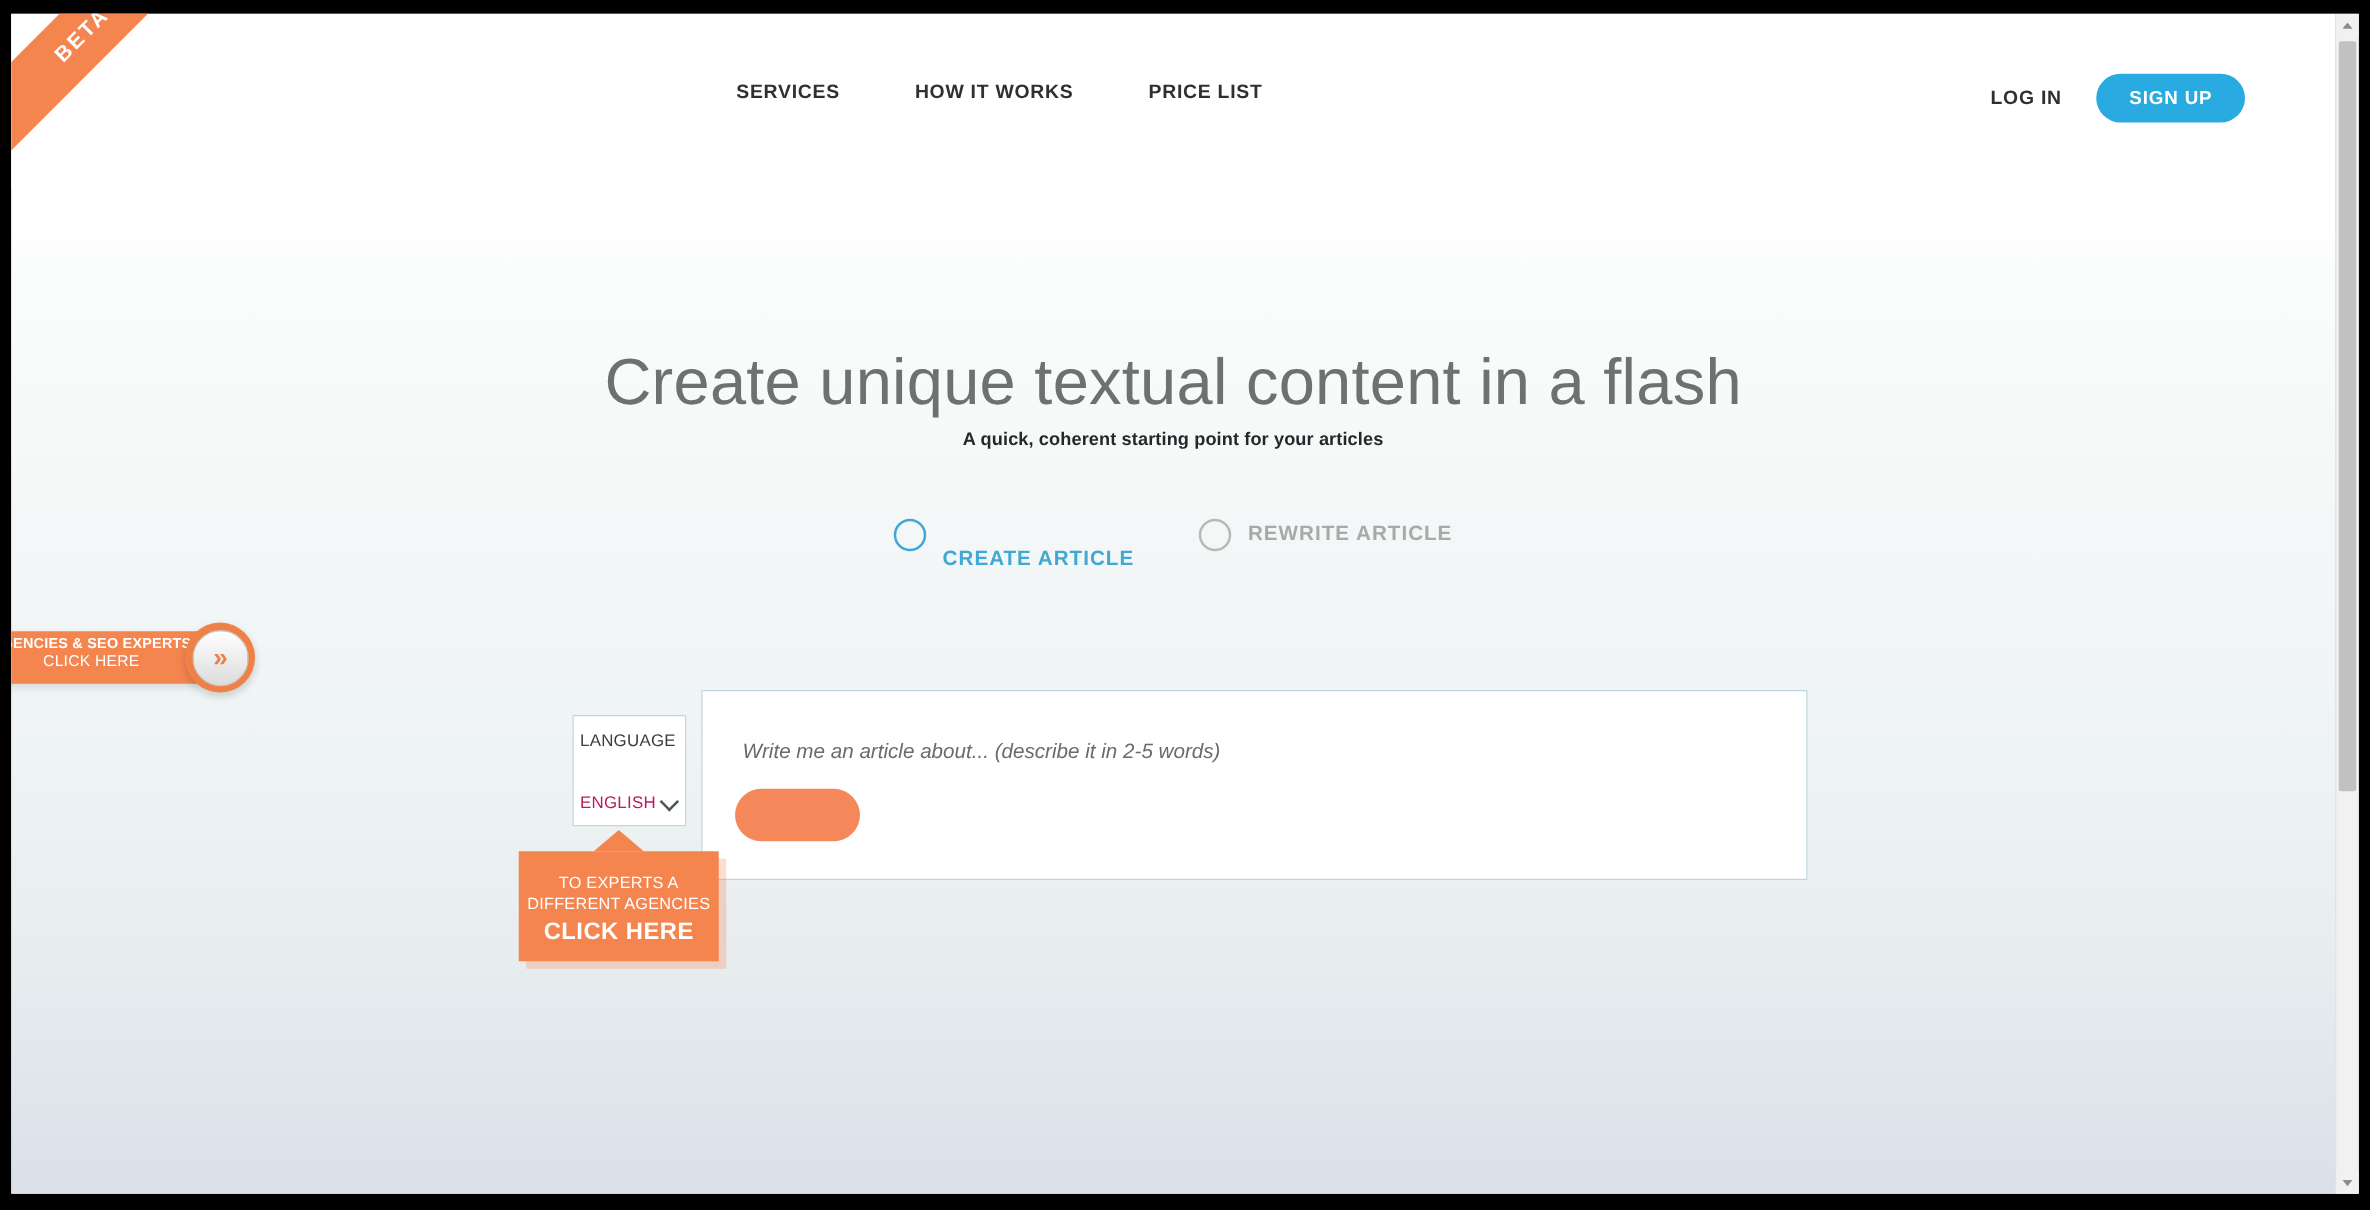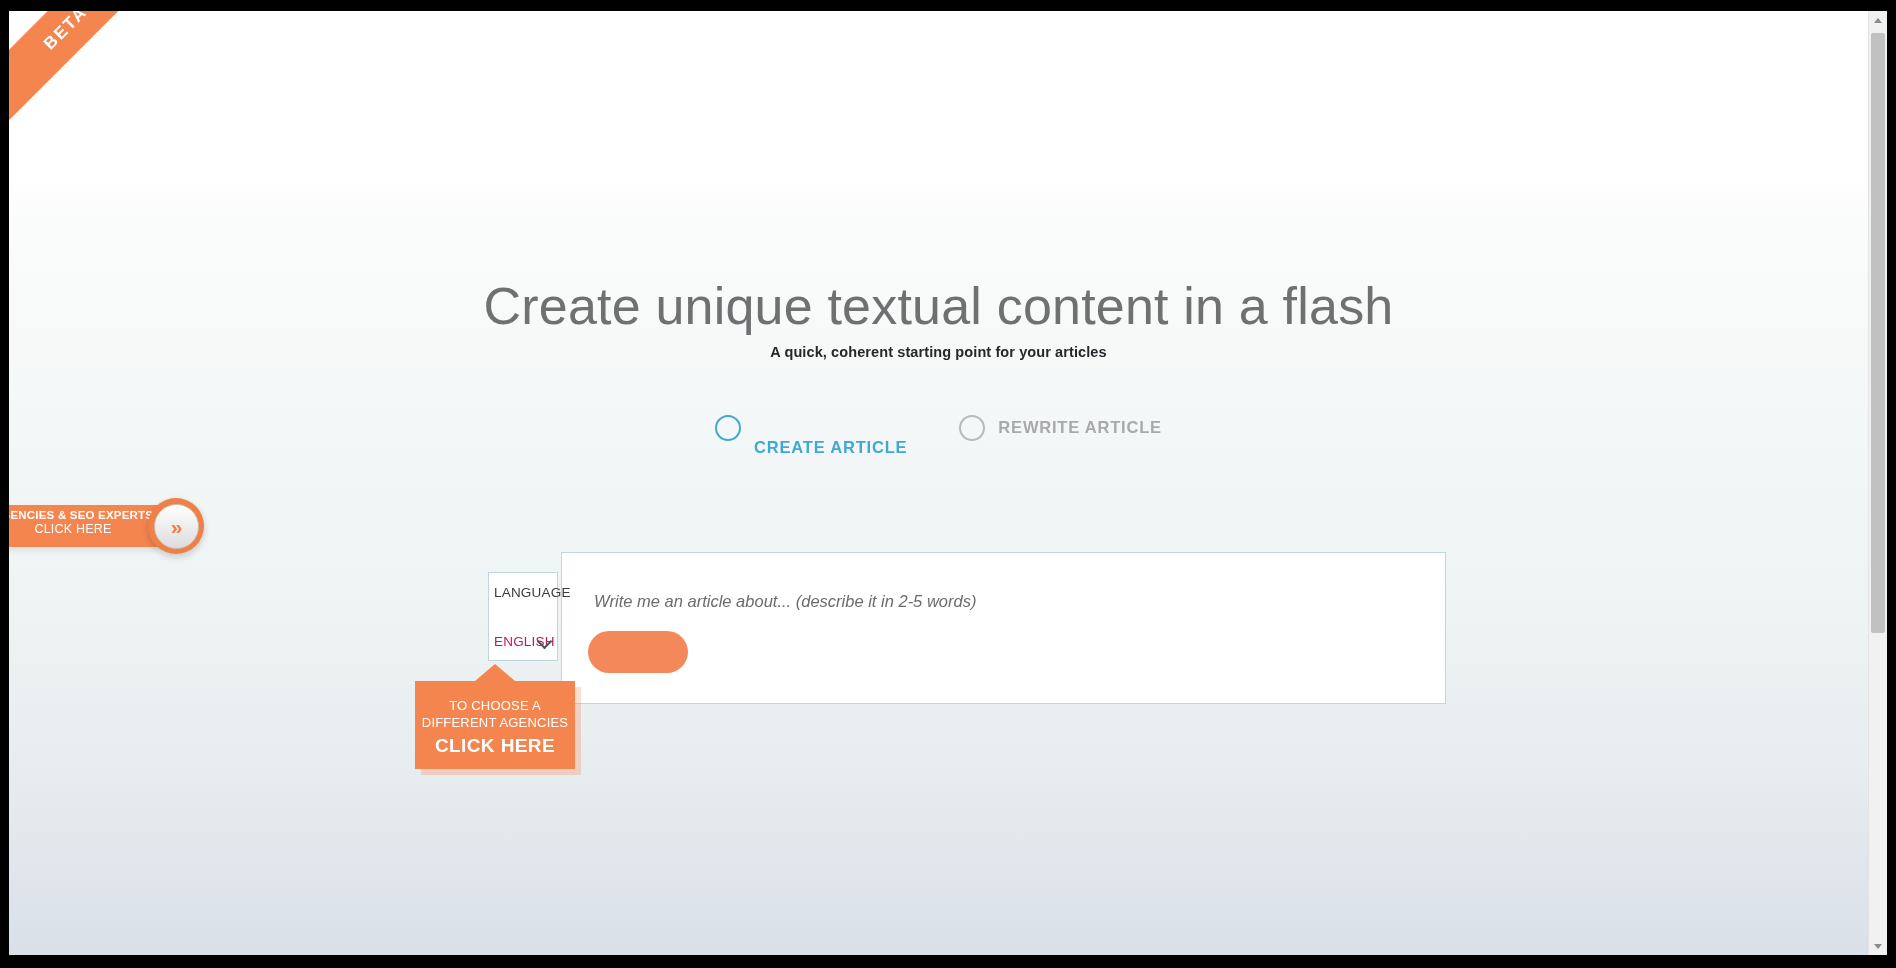--- a/index.html
+++ b/index.html
@@ -213,27 +213,26 @@
     cursor: pointer;
     font-family: "Liberation Sans", sans-serif;
     font-size: 14px;
     color: #ffffff;
   }
 
   
   .lang-box {
     position: absolute;
     left: 449px; top: 561px;
-    width: 70px;
+    width: 91px;
     height: 89px;
     background: #ffffff;
     border: 1px solid #bfd6de;
     box-sizing: border-box;
     cursor: pointer;
-    margin-left: 30px;
   }
   .lang-title {
     position: absolute;
     left: 5px; top: 12px;
     font-size: 13.5px;
     color: #3b3c3e;
     letter-spacing: 0.2px;
   }
   .lang-value {
     position: absolute;
@@ -386,20 +385,33 @@
   }
 </style>
 </head>
 <body>
 
 <div class="window-frame">
   <div class="viewport">
 
     <div class="page">
 
+      <div class="header">
+
+        <div class="nav">
+          <div class="nav-item">SERVICES</div>
+          <div class="nav-item">HOW IT WORKS</div>
+          <div class="nav-item">PRICE LIST</div>
+        </div>
+
+        <div class="auth">
+          <div class="login-link">LOG IN</div>
+          <button class="signup-btn">SIGN UP</button>
+        </div>
+      </div>
 
       <div class="beta-ribbon">
         <div class="band">
           <span>BETA</span>
         </div>
       </div>
 
       <div class="hero-title">Create unique textual content in a flash</div>
       <div class="hero-sub">A quick, coherent starting point for your articles</div>
 
@@ -421,21 +433,21 @@
 
       <div class="lang-box">
         <div class="lang-title">LANGUAGE</div>
         <div class="lang-value">ENGLISH</div>
         <div class="lang-chevron"></div>
       </div>
 
       <div class="lang-callout">
         <div class="arrow"></div>
         <div class="callout-small">
-          <div>TO CHOOSE A</div>
+          <div>TO EXPERTS A</div>
           <div>DIFFERENT AGENCIES</div>
         </div>
         <div class="callout-big">CLICK HERE</div>
       </div>
 
       <div class="agency-tab">
         <div class="agency-line1">AGENCIES &amp; SEO EXPERTS</div>
         <div class="agency-line2">CLICK HERE</div>
       </div>
       <div class="agency-badge">

